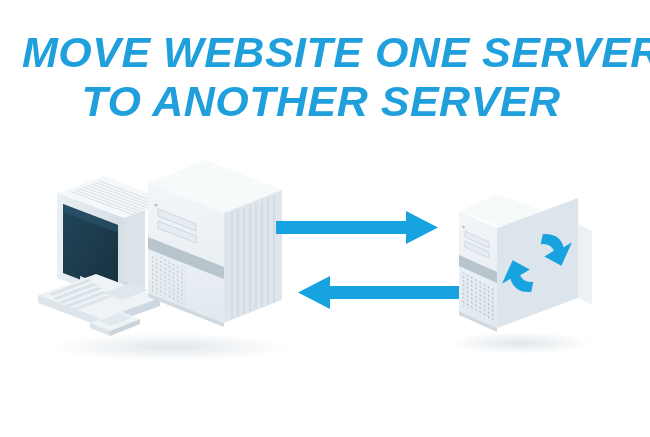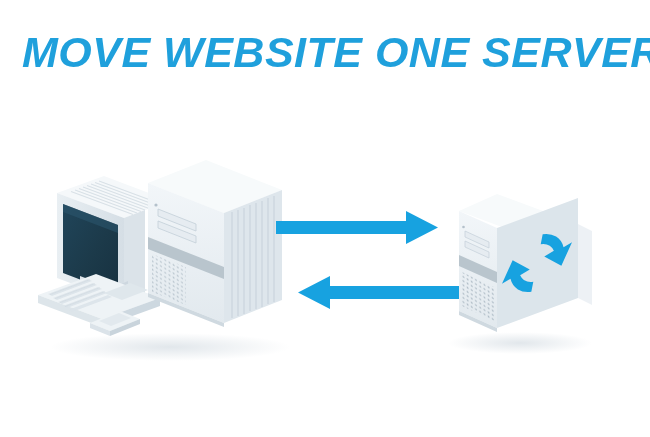--- a/index.html
+++ b/index.html
@@ -54,20 +54,21 @@
     display: block;
   }
 </style>
 </head>
 <body>
 
 <div class="stage">
 
   <div class="title-block">
     <span class="title-line">MOVE WEBSITE ONE SERVER</span>
+    <span class="title-line">TO ANOTHER SERVER</span>
   </div>
 
   <div class="illustration">
     <svg width="650" height="210" viewBox="0 0 650 210" xmlns="http://www.w3.org/2000/svg">
       <defs>
 
         <radialGradient id="gShadow" cx="50%" cy="50%" r="50%">
           <stop offset="0%" stop-color="#c9d3db" stop-opacity="0.55"></stop>
           <stop offset="100%" stop-color="#c9d3db" stop-opacity="0"></stop>
         </radialGradient>

